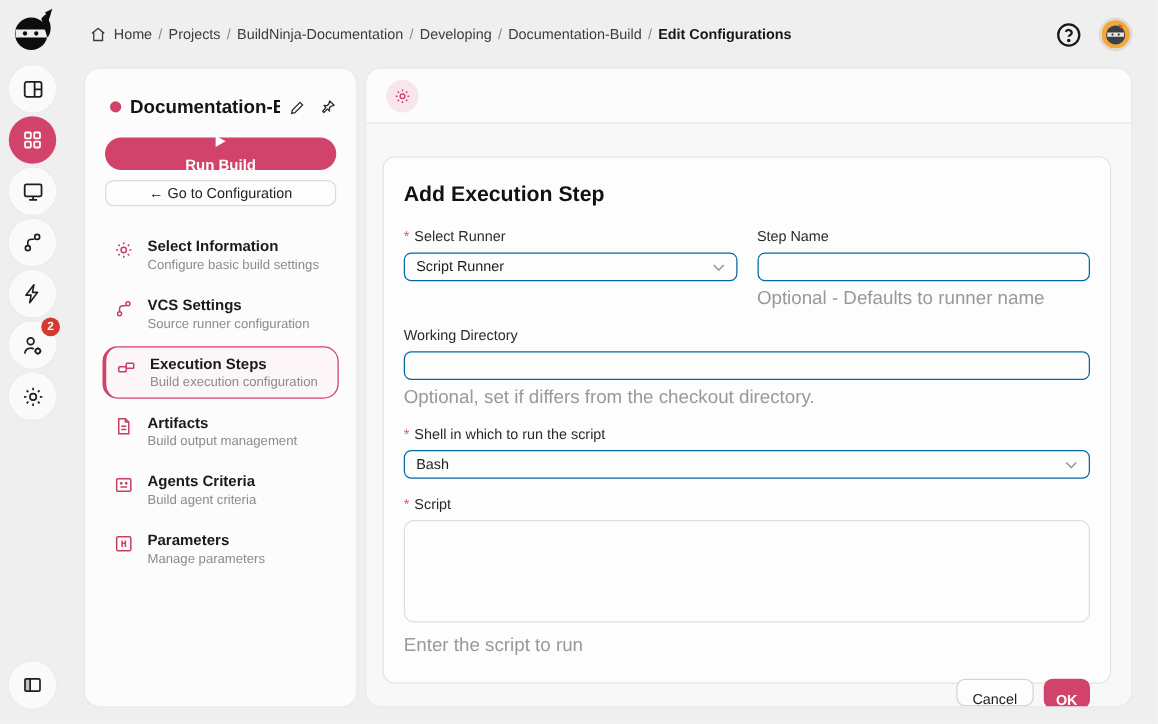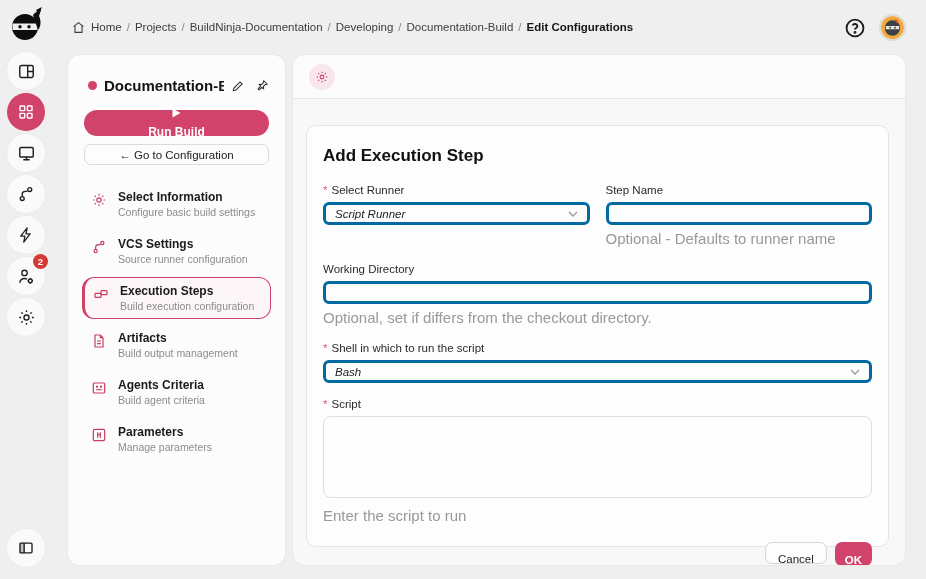--- a/index.html
+++ b/index.html
@@ -7,21 +7,21 @@
     width: 926px; height: 579px; overflow: hidden;
     font-family: "Liberation Sans", sans-serif;
     background: #f0efef; color: #1c1c1c;
     position: relative;
   }
   svg { display: block; }
 
   
   .topbar { position: absolute; left: 52px; top: 0; right: 0; height: 55px;
     display: flex; align-items: center; padding: 0 20px; }
-  .breadcrumb { display: flex; gap: 5px; font-size: 11.5px; color: #3d3d3d; }
+  .breadcrumb { display: flex; align-items: center; gap: 5px; font-size: 11.5px; color: #3d3d3d; }
   .breadcrumb .home-ico { color: #3d3d3d; margin-right: 1px; }
   .crumb { cursor: pointer; white-space: nowrap; }
   .crumb-sep { color: #8a8888; }
   .crumb.last { font-weight: bold; color: #161616; }
   .topbar-right { margin-left: auto; display: flex; align-items: center; gap: 12px; }
   .help-btn { width: 24px; height: 24px; border-radius: 50%; display: flex; align-items: center; justify-content: center; cursor: pointer; }
   .avatar { width: 27px; height: 27px; border-radius: 50%; border: 2px solid #dcdada; overflow: hidden; cursor: pointer; }
 
   
   .rail { position: absolute; left: 0; top: 0; width: 52px; height: 579px;
@@ -74,23 +74,23 @@
   .mh-title { font-size: 12.5px; font-weight: bold; color: #161616; }
   .mh-sub { font-size: 11.5px; color: #8d8b8b; margin-top: 3px; }
 
   .card { margin: 26px 16px 0 13px; height: 422px; background: #fdfdfd;
     border: 1px solid #e6e3e3; border-radius: 10px; padding: 12px 16px 0 16px; }
   .card h2 { font-size: 17px; font-weight: bold; color: #111; margin: 8px 0 18px 0; }
   .form-row2 { display: grid; grid-template-columns: 1fr 1fr; column-gap: 16px; }
   .f-label { font-size: 11.5px; color: #2a2a2a; margin-bottom: 6px; display: flex; gap: 4px; align-items: baseline; }
   .req { color: #e05a64; }
   .f-hint { font-size: 15px; color: #9a9898; margin-top: 5px; }
-  .sel, .inp { height: 23px; width: 100%; border: 3px solid #0369a1; border-radius: 6px;
+  .sel, .inp { height: 23px; width: 100%; border: 1px solid #0369a1; border-radius: 6px;
     background: #fdfdfd; font-size: 11.5px; color: #1d1d1d; padding: 0 9px;
-    display: flex; align-items: center; font-family: "Liberation Sans", sans-serif; font-style: italic; }
+    display: flex; align-items: center; font-family: "Liberation Sans", sans-serif; }
   .sel { justify-content: space-between; cursor: pointer; }
   .sel .chev { color: #9d9b9b; }
   .gap16 { margin-top: 16px; }
   .gap15 { margin-top: 15px; }
   .script-area { width: 100%; height: 82px; border: 1px solid #e0dddd; border-radius: 8px;
     background: #fdfdfd; resize: none; font-family: "Liberation Sans", sans-serif; font-size: 12px; padding: 6px 9px; }
   .card-footer { display: flex; justify-content: flex-end; gap: 8px; margin-top: 18px; }
   .btn-cancel { height: 22px; padding: 10px 12px; border-radius: 7px; border: 1px solid #d5d3d3;
     background: #fdfdfd; font-size: 11.5px; color: #1c1c1c; cursor: pointer;
     font-family: "Liberation Sans", sans-serif; }

